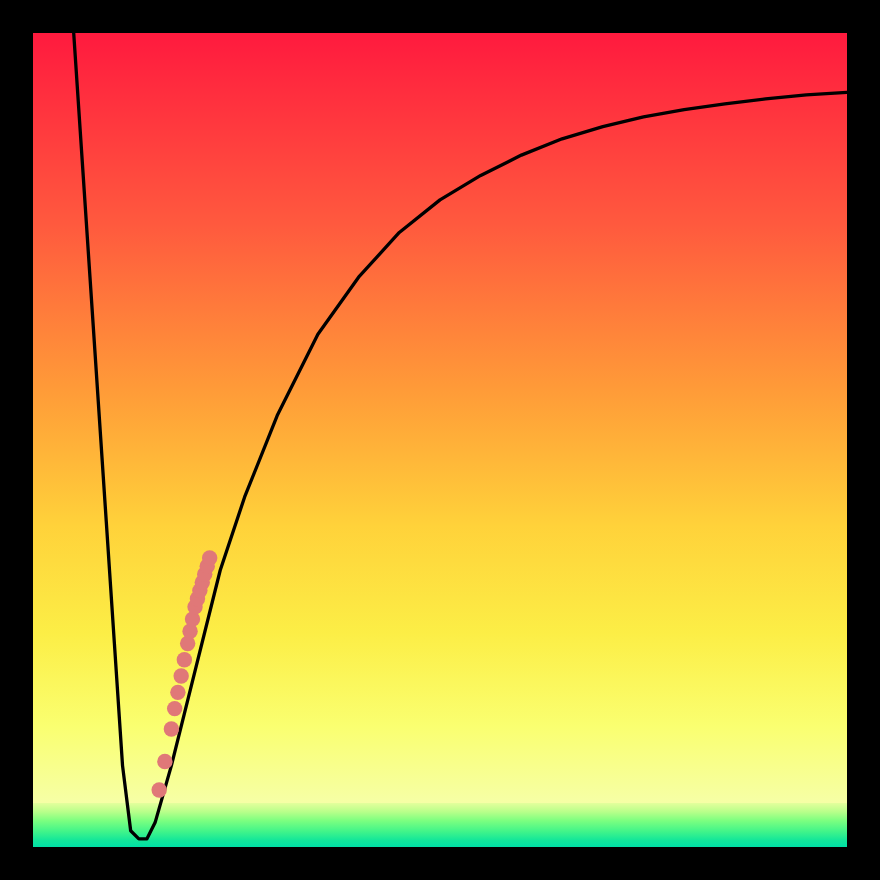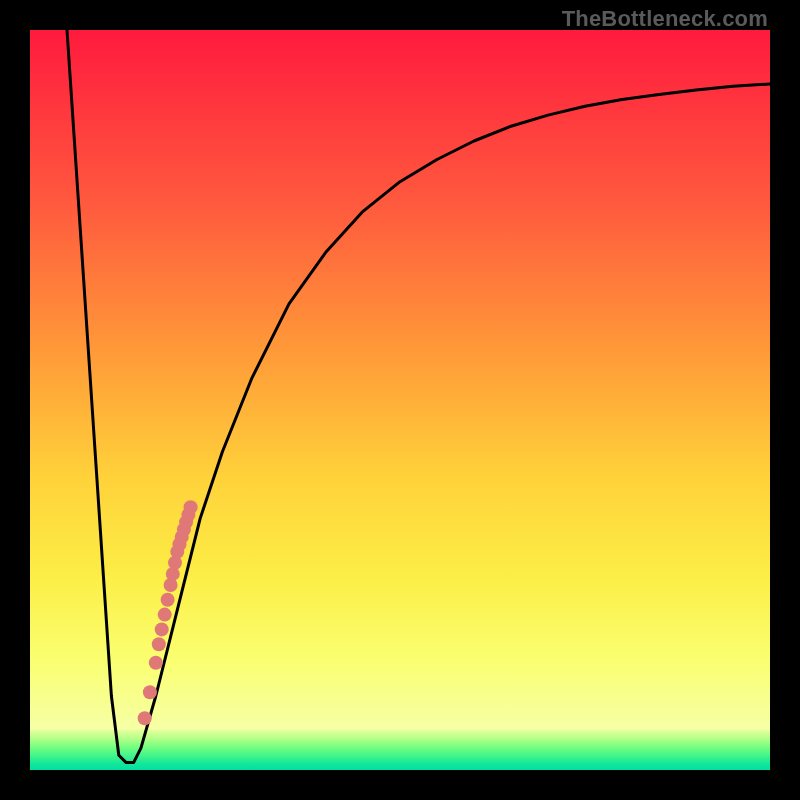--- a/index.html
+++ b/index.html
@@ -102,14 +102,13 @@
           <circle cx="147.3" cy="521.7" r="7" fill="#e07878"></circle>
           <circle cx="149.5" cy="514.3" r="7" fill="#e07878"></circle>
           <circle cx="151.7" cy="506.9" r="7" fill="#e07878"></circle>
           <circle cx="153.9" cy="499.5" r="7" fill="#e07878"></circle>
           <circle cx="156.1" cy="492.1" r="7" fill="#e07878"></circle>
           <circle cx="158.4" cy="484.7" r="7" fill="#e07878"></circle>
           <circle cx="160.6" cy="477.3" r="7" fill="#e07878"></circle>
         </g>
     </svg>
   </div>
-  <div class="watermark">TheBottleneck.com</div>
 </div>
 
 </body></html>

